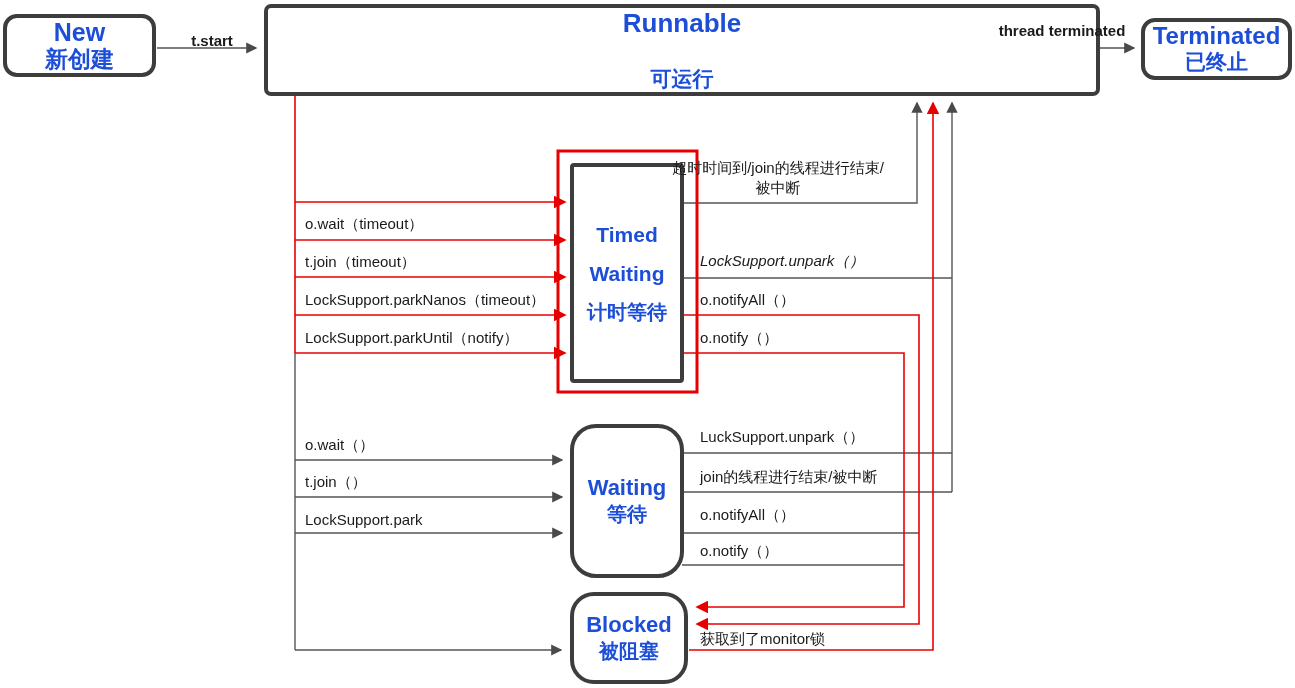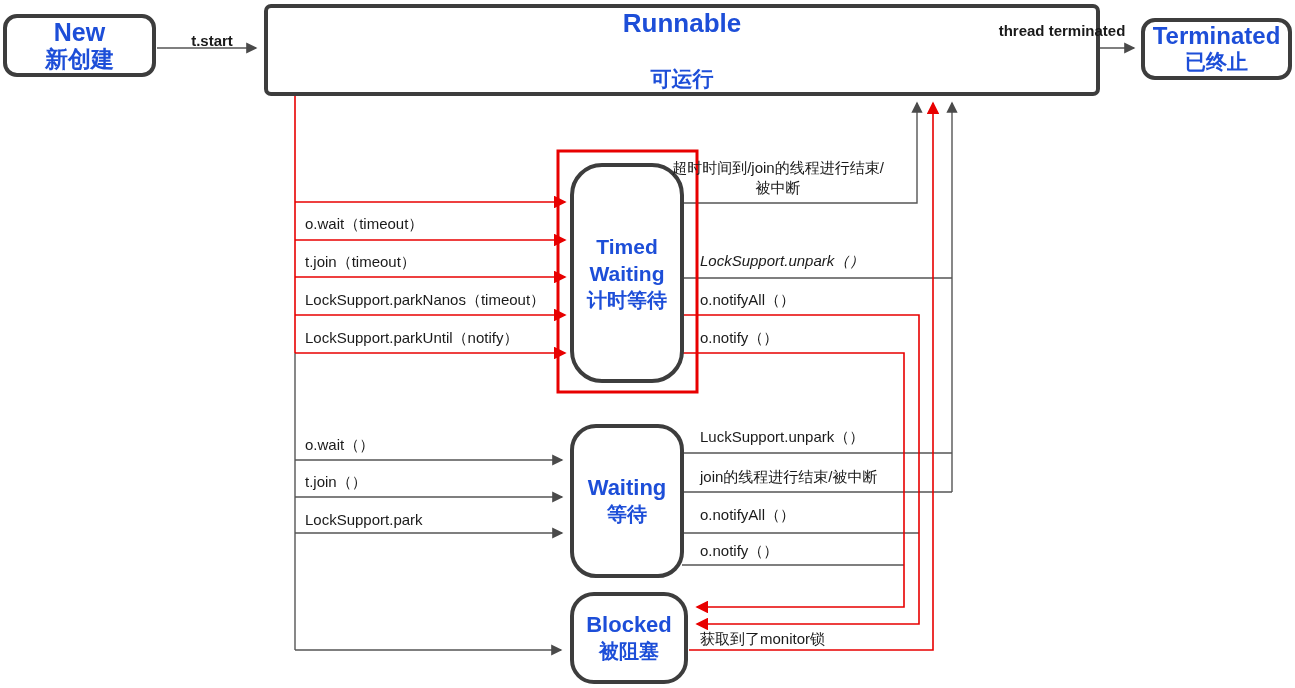--- a/index.html
+++ b/index.html
@@ -15,21 +15,21 @@
   }
   .box-new{left:3px;top:14px;width:153px;height:63px;border-radius:14px;}
   .box-new .en{font-size:25px;line-height:27px;}
   .box-new .zh{font-size:23px;line-height:27px;}
   .box-runnable{left:264px;top:4px;width:836px;height:92px;border-radius:7px;justify-content:space-between;}
   .box-runnable .en{font-size:26px;line-height:30px;}
   .box-runnable .zh{font-size:21px;line-height:26px;}
   .box-terminated{left:1141px;top:18px;width:151px;height:62px;border-radius:14px;}
   .box-terminated .en{font-size:24px;line-height:26px;}
   .box-terminated .zh{font-size:21px;line-height:26px;}
-  .box-timed{left:570px;top:163px;width:114px;height:220px;border-radius:32px;}
+  .box-timed{left:570px;top:163px;width:114px;height:220px;border-radius:4px;gap:12px;}
   .box-timed .en{font-size:21px;line-height:27px;}
   .box-timed .zh{font-size:20px;line-height:27px;}
   .box-waiting{left:570px;top:424px;width:114px;height:154px;border-radius:26px;}
   .box-waiting .en{font-size:22px;line-height:27px;}
   .box-waiting .zh{font-size:20px;line-height:27px;}
   .box-blocked{left:570px;top:592px;width:118px;height:92px;border-radius:24px;}
   .box-blocked .en{font-size:22px;line-height:26px;}
   .box-blocked .zh{font-size:20px;line-height:26px;}
   .edge-label{position:absolute;font-size:15px;line-height:20px;white-space:nowrap;color:#1a1a1a;}
   .edge-label.bold{font-weight:bold;}

